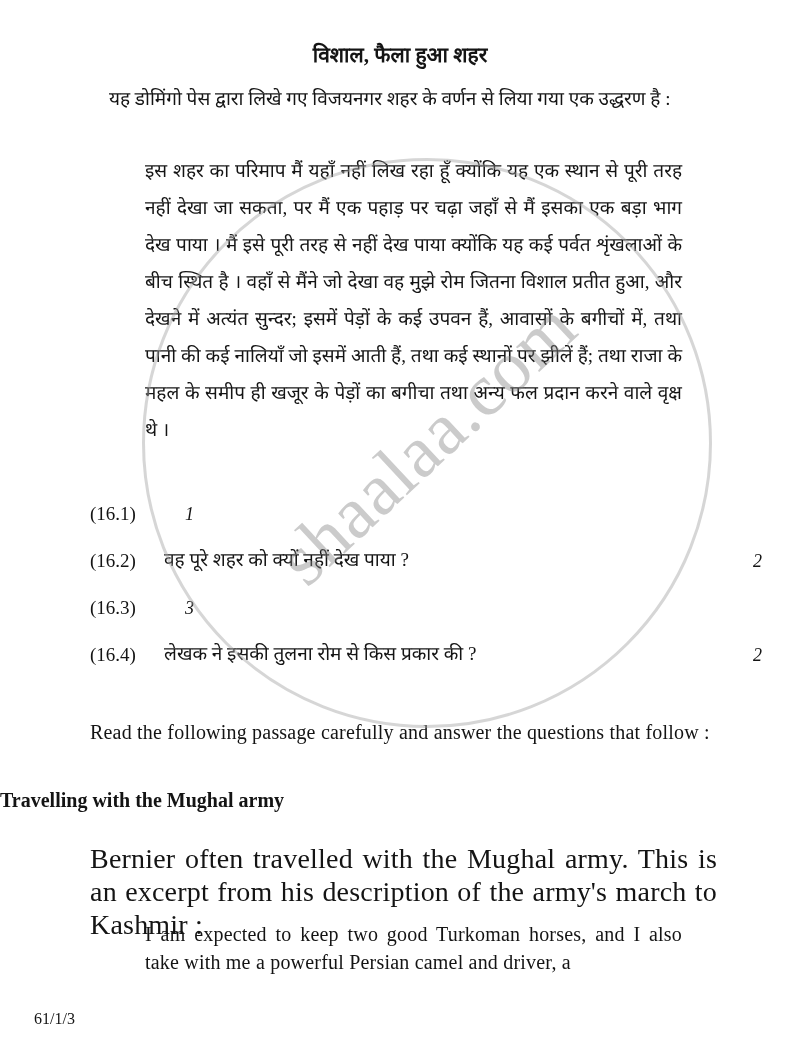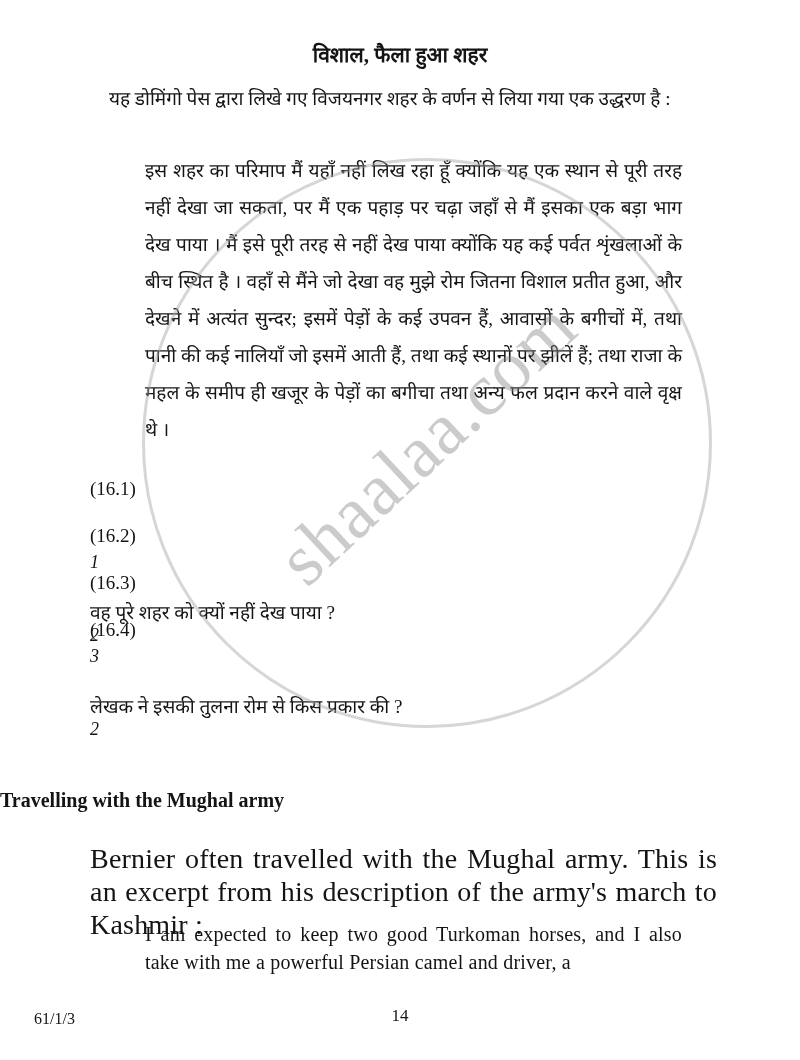--- a/index.html
+++ b/index.html
@@ -22,21 +22,21 @@
     font-size: 19px; line-height: 30px; margin-left: 19px;
   }
   .quote-hi {
     position: absolute; top: 152px; left: 145px; width: 537px;
     font-size: 19px; line-height: 37px; text-align: justify;
   }
 
   .questions {
     position: absolute; top: 478px; left: 90px; width: 672px;
   }
-  .q-row { display: flex; align-items: flex-start; height: 47px; font-size: 19px; flex-direction: column; }
+  .q-row { display: flex; align-items: flex-end; height: 47px; font-size: 19px; }
   .q-num { width: 74px; flex: 0 0 74px; }
   .q-text { flex: 1 1 auto; }
   .q-marks { flex: 0 0 30px; text-align: right; font-style: italic; font-size: 18px; }
 
   .en-intro {
     position: absolute; top: 716px; left: 90px; width: 627px;
     font-size: 20px; line-height: 33px; text-align: justify;
     letter-spacing: 0.2px;
   }
   .en-heading {
@@ -117,23 +117,23 @@
       <span class="q-num">(16.3)</span>
       <span class="q-marks">3</span>
     </div>
     <div class="q-row">
       <span class="q-num">(16.4)</span>
       <span class="q-text">लेखक ने इसकी तुलना रोम से किस प्रकार की ?</span>
       <span class="q-marks">2</span>
     </div>
   </div>
 
+  <div class="en-intro">Read the following passage carefully and answer the questions that follow :</div>
 
   <div class="en-heading">Travelling with the Mughal army</div>
 
   <div class="en-para">Bernier often travelled with the Mughal army. This is an excerpt from his description of the army's march to Kashmir :</div>
 
   <div class="en-quote">I am expected to keep two good Turkoman horses, and I also take with me a powerful Persian camel and driver, a</div>
 
   <div class="footer-code">61/1/3</div>
-  <div class="footer-page">14</div>
 
 </div>
 
 </body></html>

